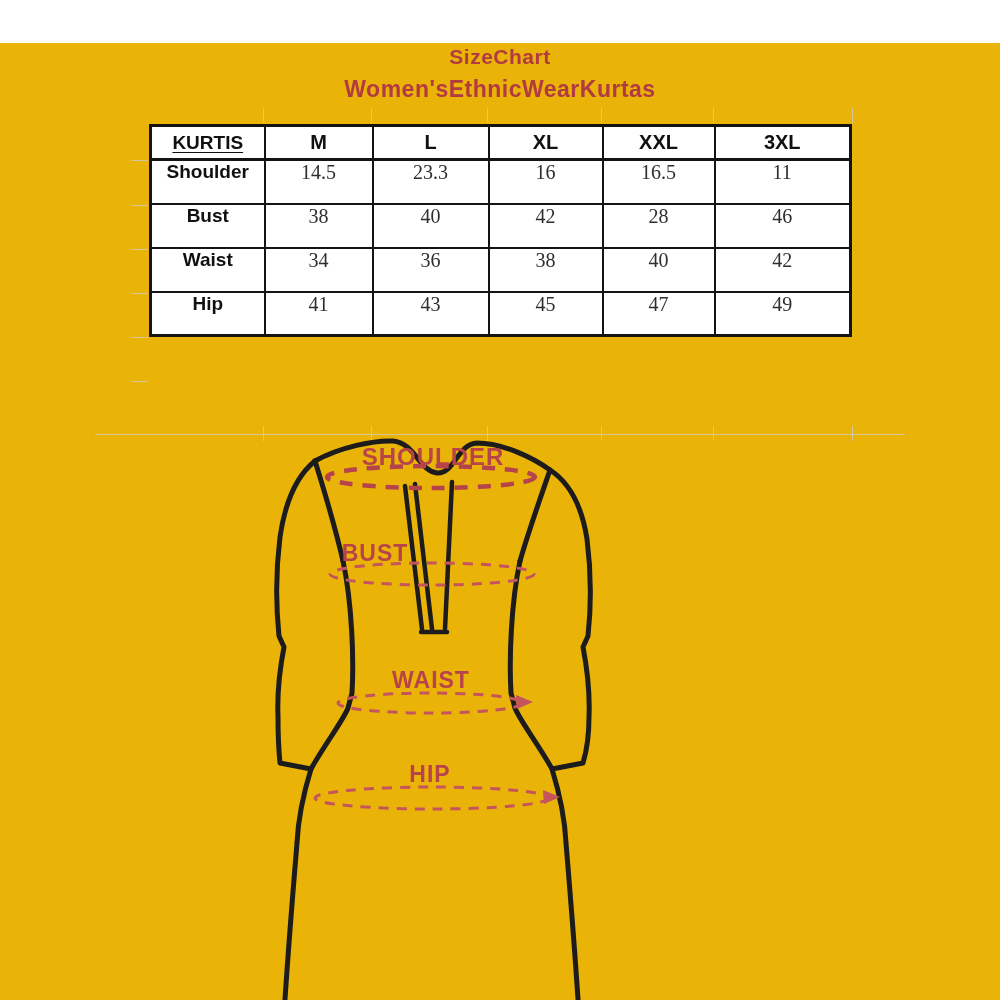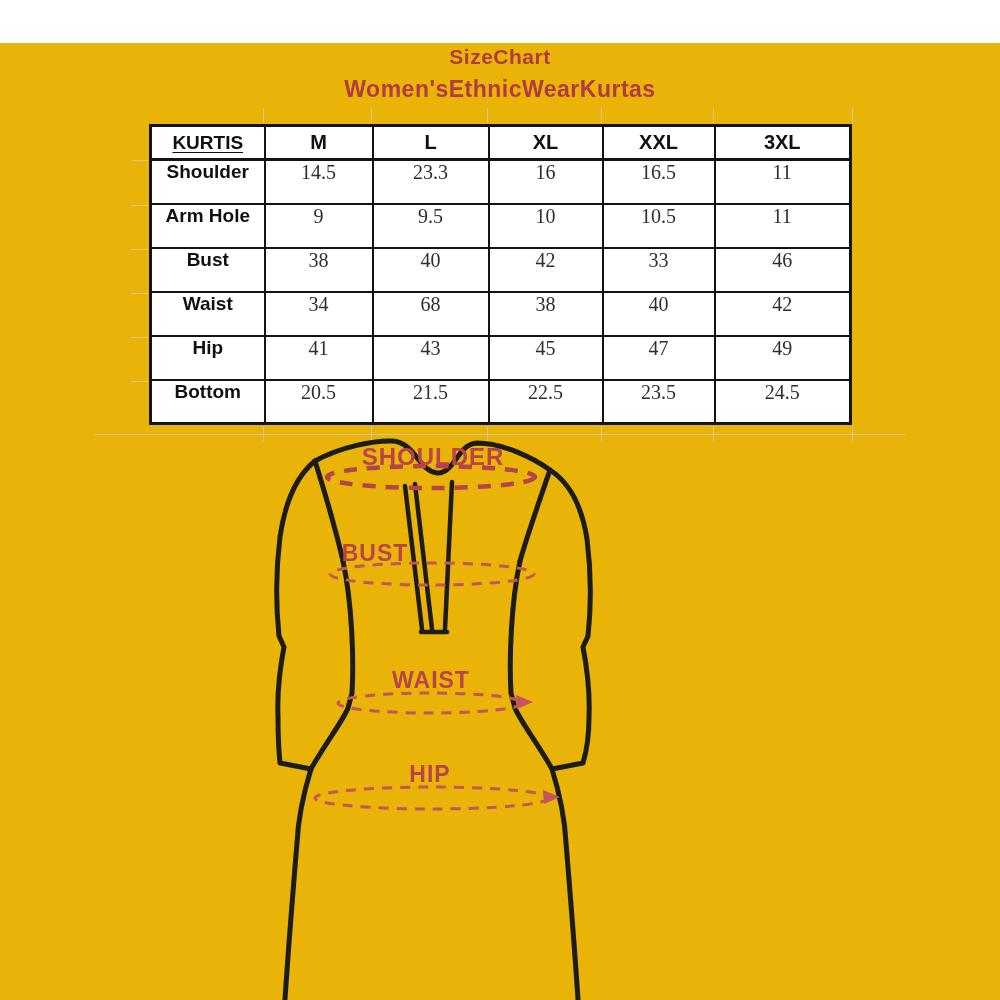--- a/index.html
+++ b/index.html
@@ -65,58 +65,42 @@
       </tr>
       <tr class="datarow">
         <td class="rowlabel">Shoulder</td>
         <td class="val">14.5</td>
         <td class="val">23.3</td>
         <td class="val">16</td>
         <td class="val">16.5</td>
         <td class="val">11</td>
       </tr>
       <tr class="datarow">
-        <td class="rowlabel">Arm Hole</td>
-        <td class="val">9</td>
-        <td class="val">9.5</td>
-        <td class="val">10</td>
-        <td class="val">10.5</td>
-        <td class="val">11</td>
-      </tr>
-      <tr class="datarow">
         <td class="rowlabel">Bust</td>
         <td class="val">38</td>
         <td class="val">40</td>
         <td class="val">42</td>
-        <td class="val">33</td>
+        <td class="val">28</td>
         <td class="val">46</td>
       </tr>
       <tr class="datarow">
         <td class="rowlabel">Waist</td>
         <td class="val">34</td>
-        <td class="val">68</td>
+        <td class="val">36</td>
         <td class="val">38</td>
         <td class="val">40</td>
         <td class="val">42</td>
       </tr>
       <tr class="datarow">
         <td class="rowlabel">Hip</td>
         <td class="val">41</td>
         <td class="val">43</td>
         <td class="val">45</td>
         <td class="val">47</td>
         <td class="val">49</td>
-      </tr>
-      <tr class="datarow">
-        <td class="rowlabel">Bottom</td>
-        <td class="val">20.5</td>
-        <td class="val">21.5</td>
-        <td class="val">22.5</td>
-        <td class="val">23.5</td>
-        <td class="val">24.5</td>
       </tr>
     </tbody>
       </table>
 
     <div class="ghost ghost-v" style="left:114px;top:-16px"></div>
     <div class="ghost ghost-v" style="left:222px;top:-16px"></div>
     <div class="ghost ghost-v" style="left:338px;top:-16px"></div>
     <div class="ghost ghost-v" style="left:452px;top:-16px"></div>
     <div class="ghost ghost-v" style="left:564px;top:-16px"></div>
     <div class="ghost ghost-v" style="left:703px;top:-16px"></div>

